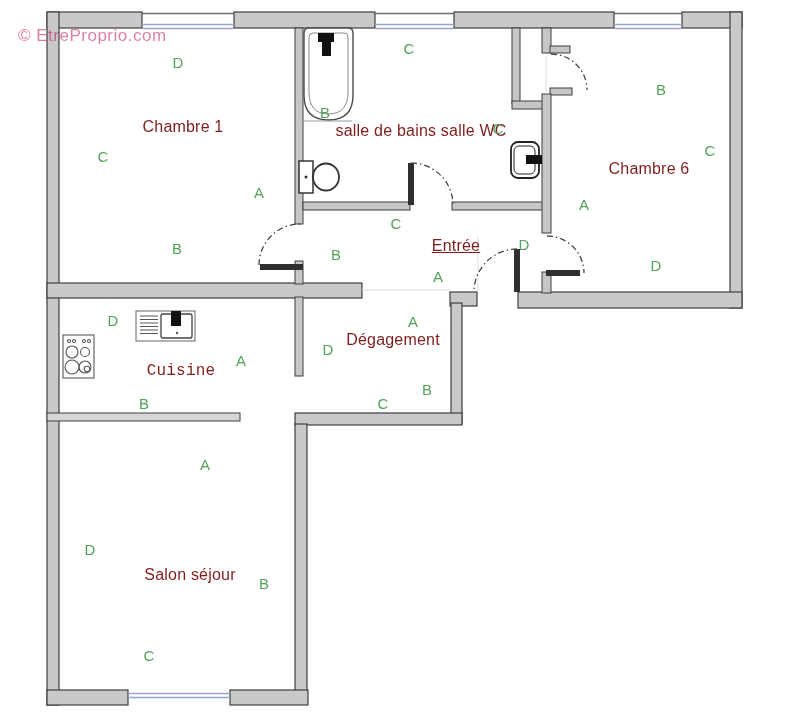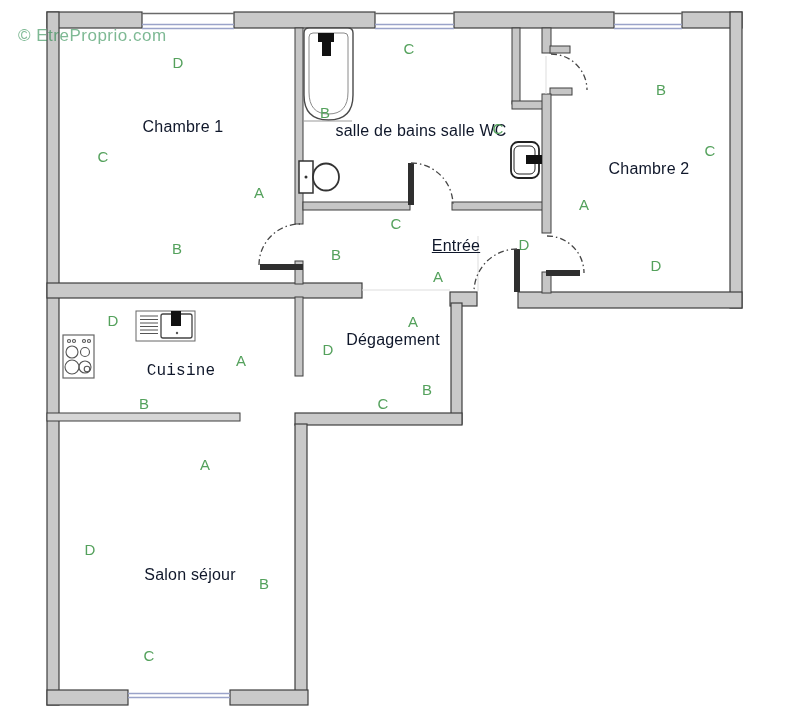--- a/index.html
+++ b/index.html
@@ -1,24 +1,24 @@
 <!DOCTYPE html>
 <html><head>
 <meta charset="utf-8">
 <style>
   html,body{margin:0;padding:0;background:#fff;}
   #stage{position:relative;width:800px;height:717px;background:#ffffff;overflow:hidden;
          font-family:"Liberation Sans",sans-serif;}
   #plan-svg{position:absolute;left:0;top:0;}
-  .room-label{position:absolute;transform:translate(-50%,-50%);font-size:16px;color:#0f172a;
+  .room-label{position:absolute;transform:translate(-50%,-50%);font-size:16px;color:#7f1d1d;
               white-space:nowrap;letter-spacing:.2px;text-align:right;}
   .marker{position:absolute;transform:translate(-50%,-50%);font-size:15px;color:#54a15c;
           white-space:nowrap;}
   #watermark{position:absolute;left:18px;top:36px;transform:translate(0,-50%);
-             font-size:17px;color:#15803d;opacity:.55;letter-spacing:.5px;white-space:nowrap;}
+             font-size:17px;color:#be185d;opacity:.55;letter-spacing:.5px;white-space:nowrap;}
 </style>
 </head>
 <body>
 
 <div id="stage">
 
   <svg id="plan-svg" width="800" height="717" viewBox="0 0 800 717">
 
     <g fill="#c9c9c9" stroke="#3f3f3f" stroke-width="1.2">
       <rect x="47" y="12" width="95" height="16"></rect>
@@ -130,21 +130,21 @@
         <circle cx="85" cy="352" r="4.5"></circle>
       <circle cx="72" cy="367" r="7"></circle>
         <circle cx="85" cy="367" r="6"></circle>
       <circle cx="87" cy="369" r="2.8"></circle>
     </g>
   </svg>
 
   <div>
       <div class="room-label" style="left: 183px; top: 127px;">Chambre 1</div>
       <div class="room-label" style="left: 421px; top: 131px;">salle de bains salle WC</div>
-      <div class="room-label" style="left: 649px; top: 169px;">Chambre 2</div>
+      <div class="room-label" style="left: 649px; top: 169px;">Chambre 6</div>
       <div class="room-label" style="left: 456px; top: 246px; text-decoration: underline;">Entrée</div>
       <div class="room-label" style="left: 393px; top: 340px;">Dégagement</div>
       <div class="room-label" style="left: 181px; top: 371px; font-family: Liberation Mono, monospace;">Cuisine</div>
       <div class="room-label" style="left: 190px; top: 575px;">Salon séjour</div>
     </div>
   <div>
       <div class="marker" style="left: 178px; top: 62px;">D</div>
       <div class="marker" style="left: 103px; top: 156px;">C</div>
       <div class="marker" style="left: 259px; top: 192px;">A</div>
       <div class="marker" style="left: 177px; top: 248px;">B</div>

